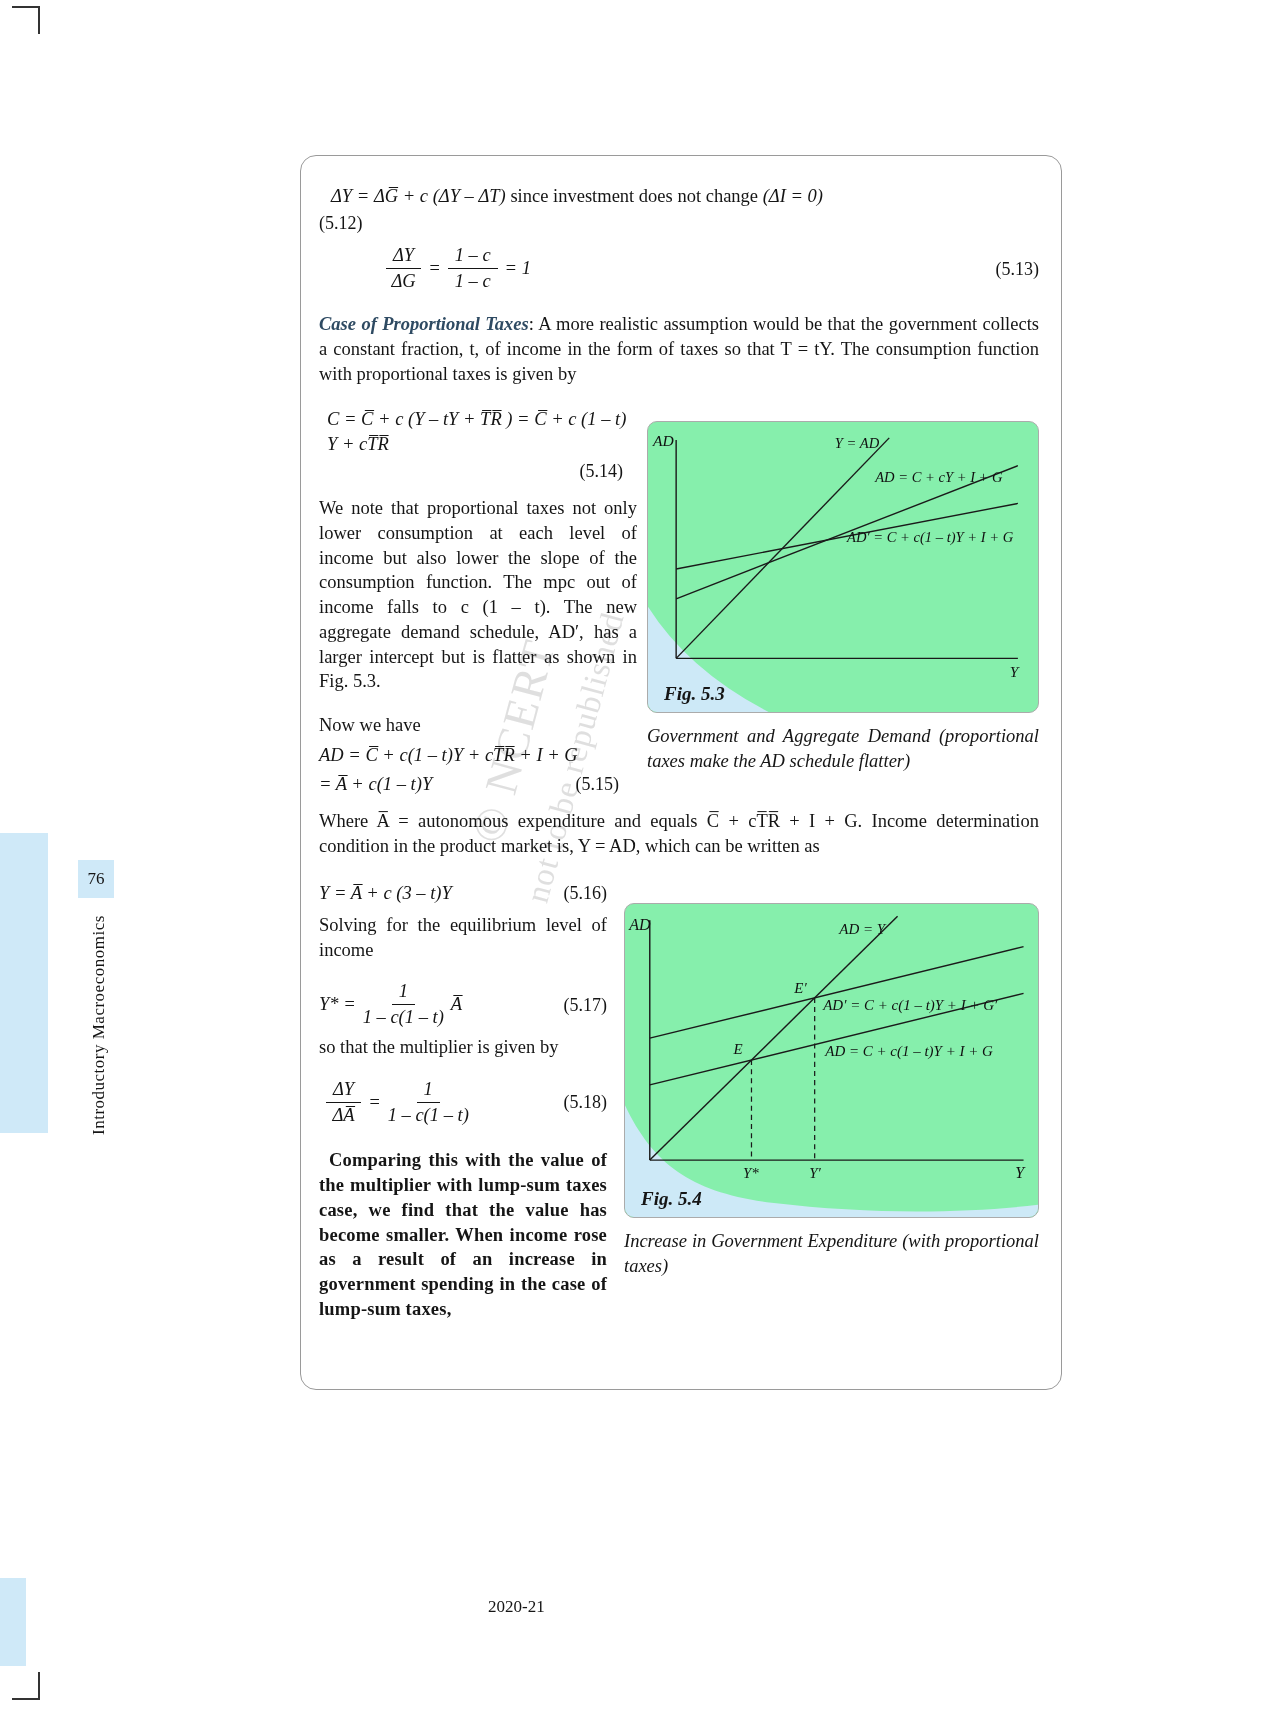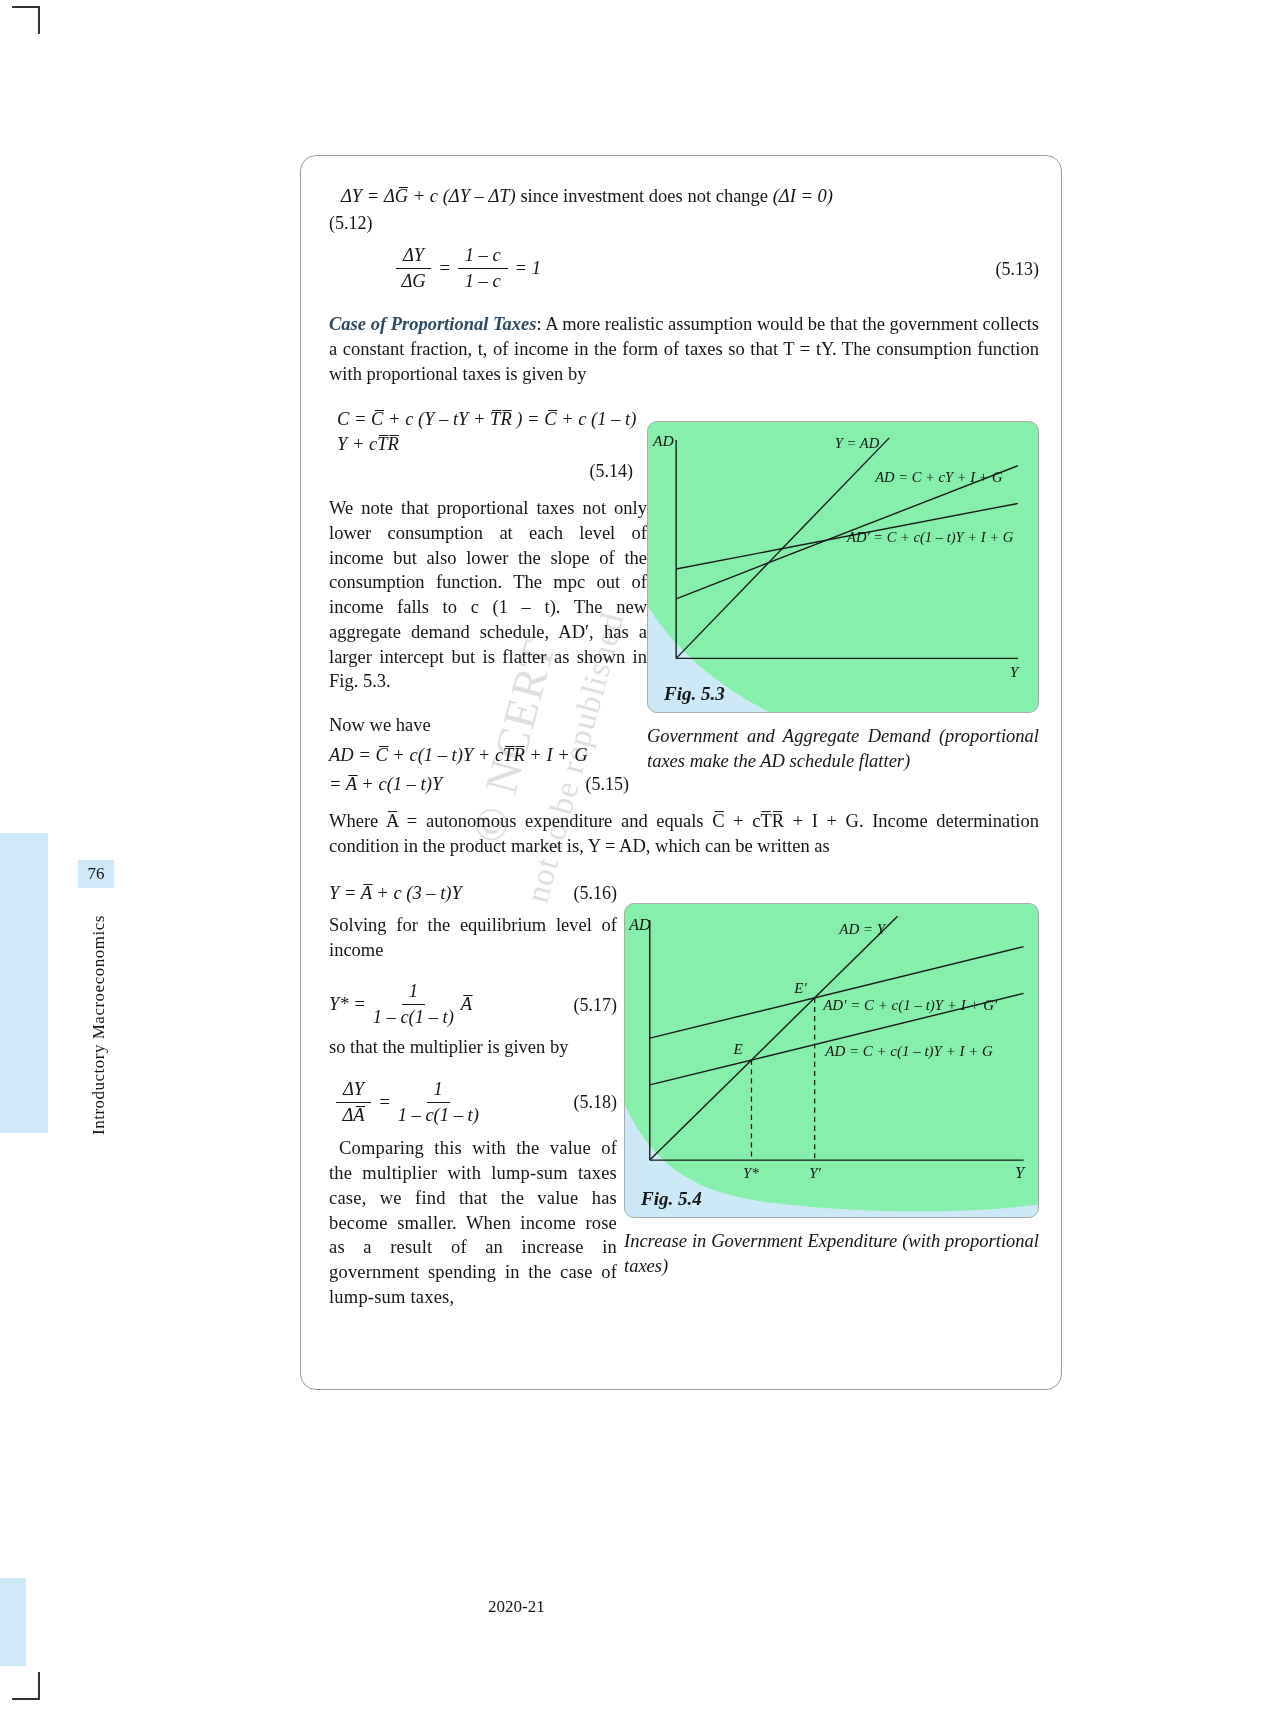--- a/index.html
+++ b/index.html
@@ -5,34 +5,34 @@
   html,body{margin:0;padding:0;background:#ffffff;}
   .page{position:relative;width:1275px;height:1709px;background:#ffffff;overflow:hidden;
         font-family:"Liberation Serif", serif;color:#151515;font-size:18.5px;line-height:1.34;}
 
   
   .crop{position:absolute;background:#333;}
 
   
   .side-strip{position:absolute;left:0;top:833px;width:48px;height:300px;background:#cfe9f8;}
   .side-strip-bottom{position:absolute;left:0;top:1578px;width:26px;height:88px;background:#cfe9f8;}
-  .pageno-box{position:absolute;left:78px;top:860px;width:36px;height:28px;background:#cfe9f8;
+  .pageno-box{position:absolute;left:78px;top:860px;width:36px;height:38px;background:#cfe9f8;
               display:flex;align-items:center;justify-content:center;font-size:17px;}
   .book-title{position:absolute;left:88px;top:900px;height:235px;writing-mode:vertical-rl;
               transform:rotate(180deg);font-size:17px;letter-spacing:.5px;white-space:nowrap;}
 
   
   .watermark{position:absolute;left:290px;top:690px;width:500px;text-align:center;
              transform:rotate(-75deg);color:#c6c6c6;opacity:.55;pointer-events:none;}
   .watermark .w1{font-size:46px;letter-spacing:2px;}
   .watermark .w2{font-size:33px;margin-top:10px;letter-spacing:1px;}
 
   
   .main-box{position:absolute;left:300px;top:155px;width:762px;height:1235px;box-sizing:border-box;
-            border:1.6px solid #9a9a9a;border-radius:16px;padding:20px 22px 8px 28px;}
+            border:1.6px solid #9a9a9a;border-radius:16px;padding:20px 22px 8px 18px;}
 
   .m{font-style:italic;}
   .eq-label{font-size:18px;}
 
   .row512{margin:8px 0 0 12px;}
   .lbl512{text-align:left;margin-top:2px;}
   .row-since{margin-top:15px;}
   .row-since .m{margin-left:10px;}
 
   .eqflex{display:flex;align-items:center;margin-top:10px;}
@@ -71,21 +71,21 @@
   svg{display:block;}
   svg line{stroke:#1a1a1a;stroke-width:1.4;}
   svg line.dash{stroke-dasharray:5 4;stroke-width:1.2;}
   svg text{font-family:"Liberation Serif", serif;font-style:italic;fill:#111;font-size:14.5px;}
   svg .axl{font-size:15.5px;}
   svg path.wave{fill:#cde9f7;stroke:none;}
 
   .eq516row{display:flex;justify-content:space-between;align-items:center;margin-top:4px;}
   .eq517row,.eq518row{display:flex;align-items:center;margin-top:6px;}
   .eq517row .sp,.eq518row .sp{flex:1;}
-  .cmp{margin-top:10px;text-align:justify;text-indent:10px;letter-spacing:.2px;}
+  .cmp{margin-top:22px;text-align:justify;text-indent:10px;letter-spacing:.2px;font-weight:bold;}
 
   .footer{position:absolute;left:488px;top:1596px;width:200px;text-align:left;font-size:17px;}
 </style>
 </head>
 <body>
 
 <div class="page">
 
   <div class="crop" style="left:12px;top:6px;width:28px;height:2px;"></div>
   <div class="crop" style="left:38px;top:6px;width:2px;height:28px;"></div>

